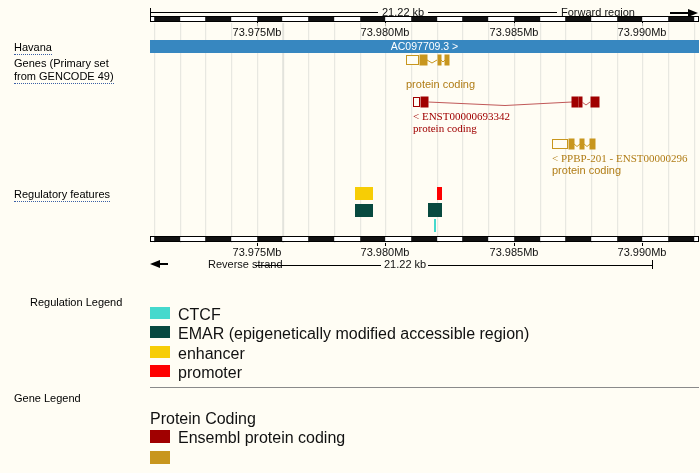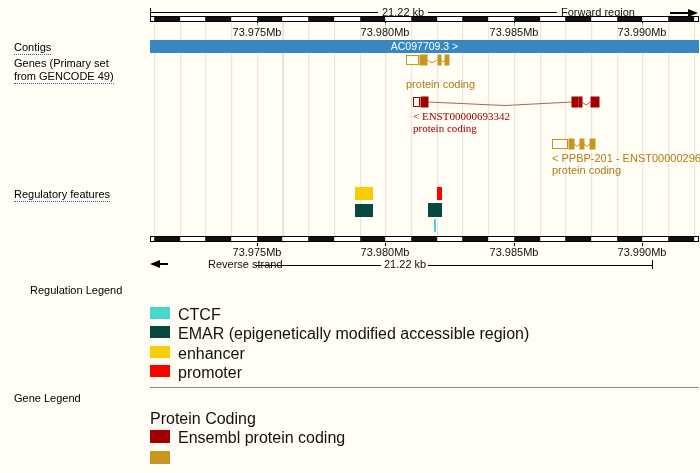--- a/index.html
+++ b/index.html
@@ -39,21 +39,21 @@
   .legend-label { position:absolute; left:178px; font-size:16px; color:#111; white-space:nowrap; }
   .arrow-right-head { position:absolute; width:0; height:0; border-left:10px solid #000; border-top:4px solid transparent; border-bottom:4px solid transparent; }
   .arrow-left-head  { position:absolute; width:0; height:0; border-right:10px solid #000; border-top:4px solid transparent; border-bottom:4px solid transparent; }
   .thickline { position:absolute; height:2px; background:#000; }
   svg .g-gold-fill { fill:#c8961e; stroke:#c8961e; }
   svg .g-gold-open { fill:#fffdf4; stroke:#c8961e; }
   svg .g-gold-line { fill:none; stroke:#c8961e; stroke-width:1; }
   svg .g-red-fill  { fill:#a00000; stroke:#a00000; }
   svg .g-red-open  { fill:#fffdf4; stroke:#a00000; }
   svg .g-red-line  { fill:none; stroke:#c05858; stroke-width:1; }
-  .clip-right { position:absolute; overflow:hidden; white-space:nowrap; }
+  .clip-right { position:absolute; overflow:hidden; white-space:nowrap;font-family:Liberation Serif, serif; }
 </style>
 </head>
 <body>
 
 <div id="app">
 
   <div class="abs" style="left:150px; top:8px; width:1px; height:8px; background:#000;"></div>
   <div class="hline" style="left:151px; top:12px; width:227px;"></div>
   <div class="scale-text" style="left:382px; top:6px;">21.22 kb</div>
   <div class="hline" style="left:428px; top:12px; width:129px;"></div>
@@ -67,21 +67,21 @@
   <div class="ruler-tick" style="left:514px; top:22px;"></div>
   <div class="ruler-tick" style="left:642px; top:22px;"></div>
 
   <div class="gridlines" style="top:23px; height:220px;"></div>
 
   <div class="mb-label" style="left:257px; top:26px;">73.975Mb</div>
   <div class="mb-label" style="left:385px; top:26px;">73.980Mb</div>
   <div class="mb-label" style="left:514px; top:26px;">73.985Mb</div>
   <div class="mb-label" style="left:642px; top:26px;">73.990Mb</div>
 
-  <div class="track-label" style="top:41px;"><span class="hoverable">Contigs</span></div>
+  <div class="track-label" style="top:41px;"><span class="hoverable">Havana</span></div>
   <div class="track-label" style="top:57px;">Genes (Primary set</div>
   <div class="track-label" style="top:70px;"><span class="hoverable">from GENCODE 49)</span></div>
   <div class="track-label" style="top:188px;"><span class="hoverable">Regulatory features</span></div>
 
   <div class="contig-bar" style="background-color: rgb(55, 135, 192);">AC097709.3 &gt;</div>
 
   <svg class="abs" style="left:404px; top:54px;" width="46" height="12" viewBox="0 0 46 12">
     <rect class="g-gold-open" x="2.5" y="1.5" width="12" height="9"></rect>
     <rect class="g-gold-fill" x="16" y="1" width="7" height="10"></rect>
     <polyline class="g-gold-line" points="23,6 28,9 33,6"></polyline>
@@ -134,21 +134,21 @@
   <div class="mb-label" style="left:642px; top:246px;">73.990Mb</div>
 
   <div class="arrow-left-head" style="left:150px; top:260px;"></div>
   <div class="thickline" style="left:159px; top:263px; width:9px;"></div>
   <div class="scale-text" style="left:172px; top:258px;padding-left:36px;">Reverse strand</div>
   <div class="hline" style="left:255px; top:265px; width:126px;"></div>
   <div class="scale-text" style="left:384px; top:258px;">21.22 kb</div>
   <div class="hline" style="left:428px; top:265px; width:224px;"></div>
   <div class="abs" style="left:652px; top:260px; width:1px; height:9px; background:#000;"></div>
 
-  <div class="track-label" style="top:284px;padding-left:16px;">Regulation Legend</div>
+  <div class="track-label" style="top:296px;padding-left:16px;">Regulation Legend</div>
 
   <div class="legend-swatch" style="top: 307px; background-color: rgb(69, 217, 205);"></div>
   <div class="legend-label" style="top:306px;">CTCF</div>
 
   <div class="legend-swatch" style="top: 326px; background-color: rgb(7, 73, 63);"></div>
   <div class="legend-label" style="top:325px;">EMAR (epigenetically modified accessible region)</div>
 
   <div class="legend-swatch" style="top: 346px; background-color: rgb(247, 205, 5);"></div>
   <div class="legend-label" style="top:345px;">enhancer</div>
 

